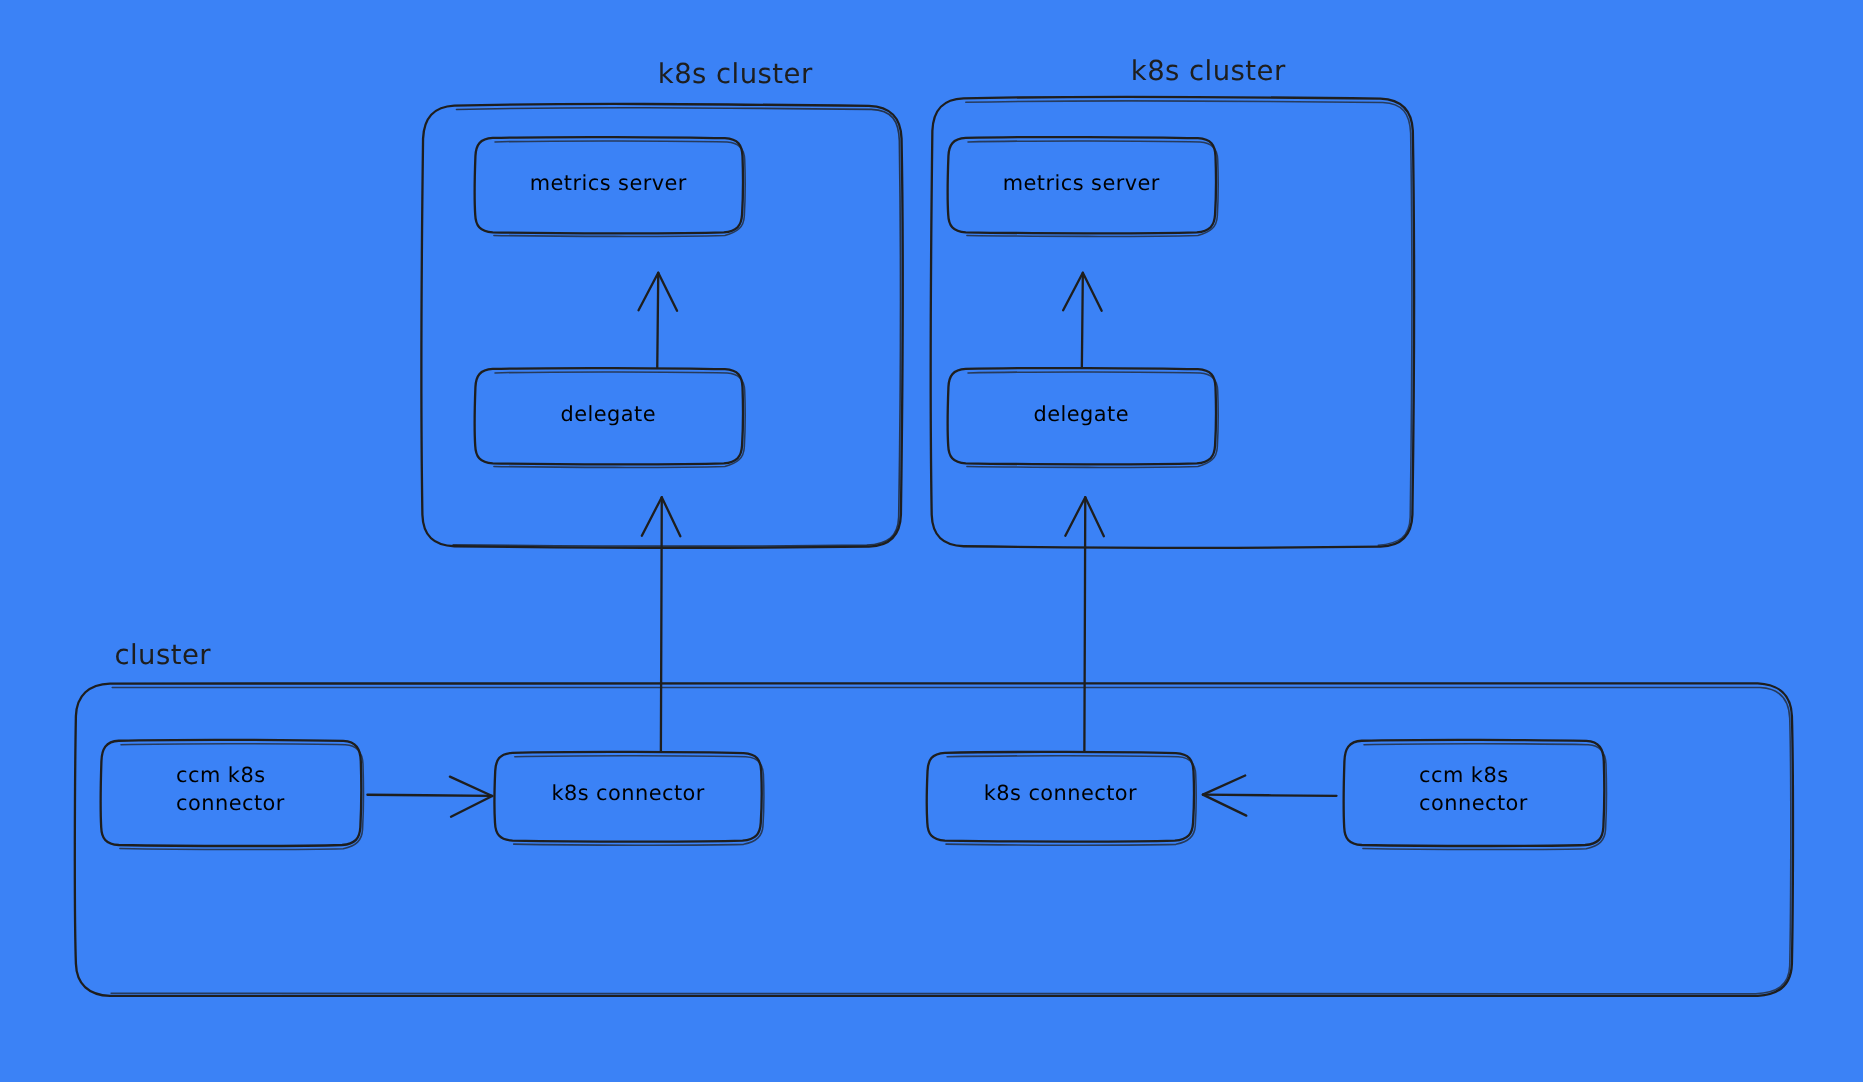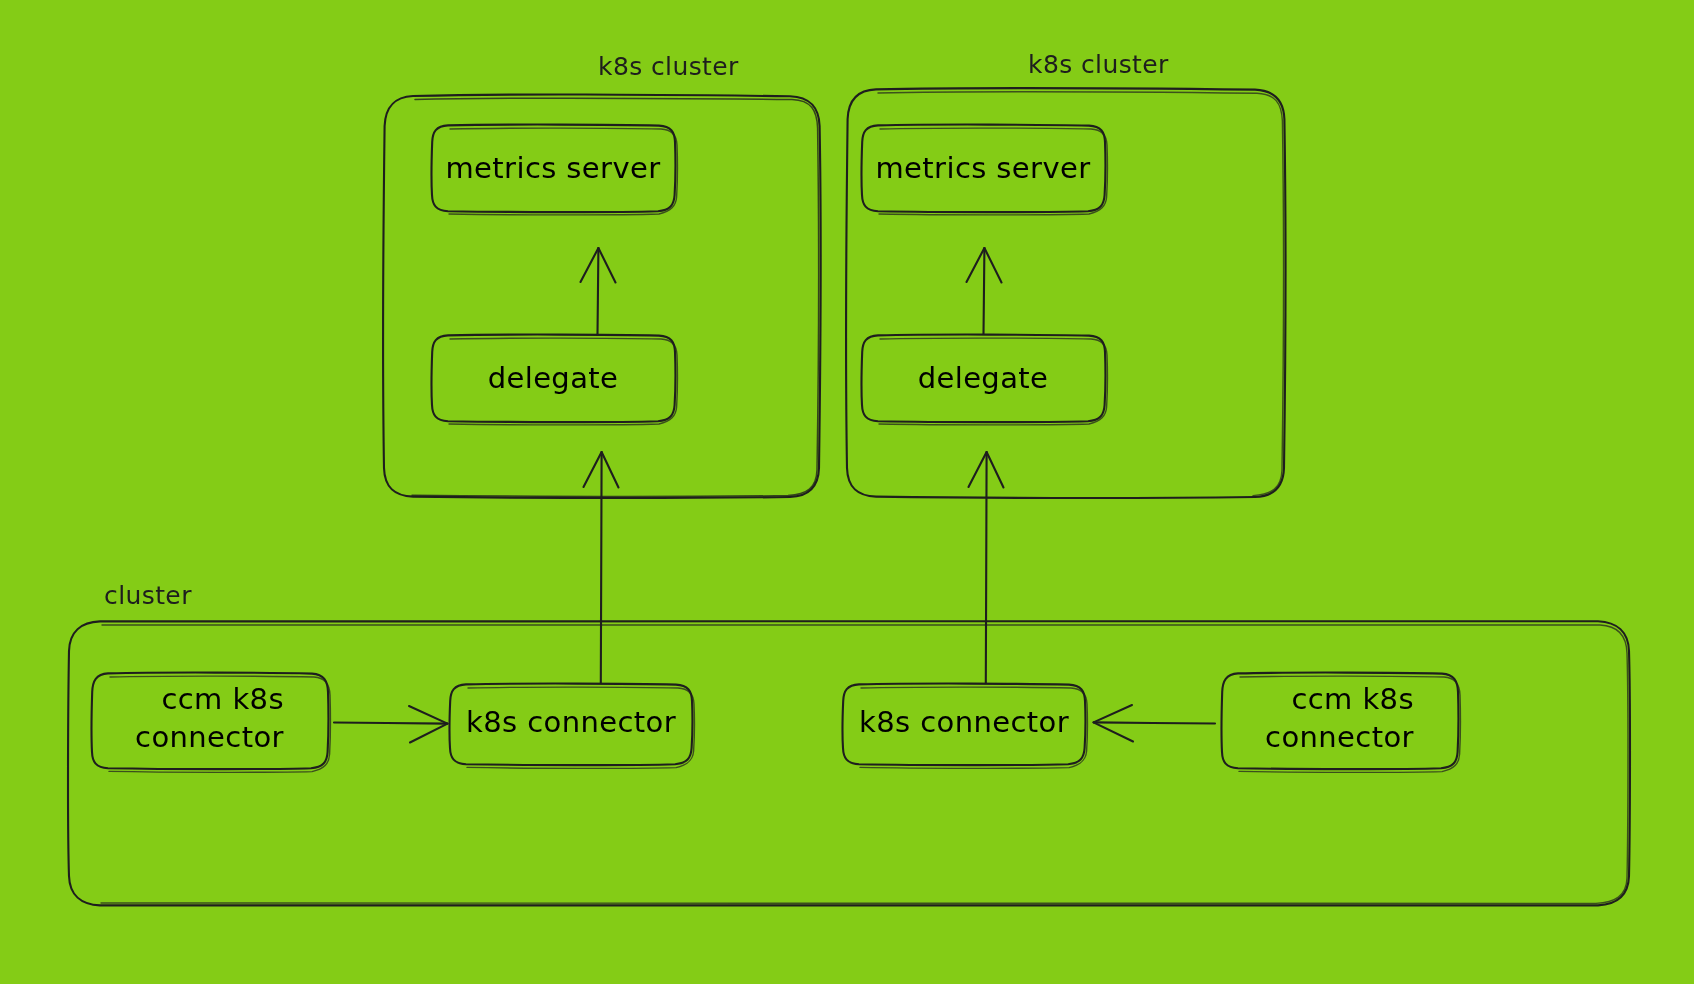--- a/index.html
+++ b/index.html
@@ -1,20 +1,20 @@
 <!DOCTYPE html>
 <html><head>
 <meta charset="utf-8">
 <style>
   html,body{margin:0;padding:0;background:#ffffff;}
   body{width:1694px;height:984px;overflow:hidden;font-family:"DejaVu Sans",sans-serif;}
-  #stage{position:relative;width:1694px;height:984px;background:#84cc16;}
+  #stage{position:relative;width:1694px;height:984px;background:#3b82f6;}
   svg#sketch{position:absolute;left:0;top:0;width:1694px;height:984px;}
   .lbl{position:absolute;color:#1e1e1e;white-space:pre;user-select:none;}
-  .node-lbl{font-size:29px;line-height:1.32;text-align:right;letter-spacing:.4px;}
+  .node-lbl{font-size:19px;line-height:1.32;text-align:left;letter-spacing:.4px;}
   .outer-lbl{font-size:25px;letter-spacing:.4px;}
   .lbl-wrap{position:absolute;display:flex;align-items:center;justify-content:center;text-align:center;}
 </style>
 </head>
 <body>
 
 <div id="stage">
 
   <svg id="sketch" viewBox="0 0 1694 984" fill="none" stroke="#1e1e1e" stroke-linecap="round" stroke-linejoin="round">
 

